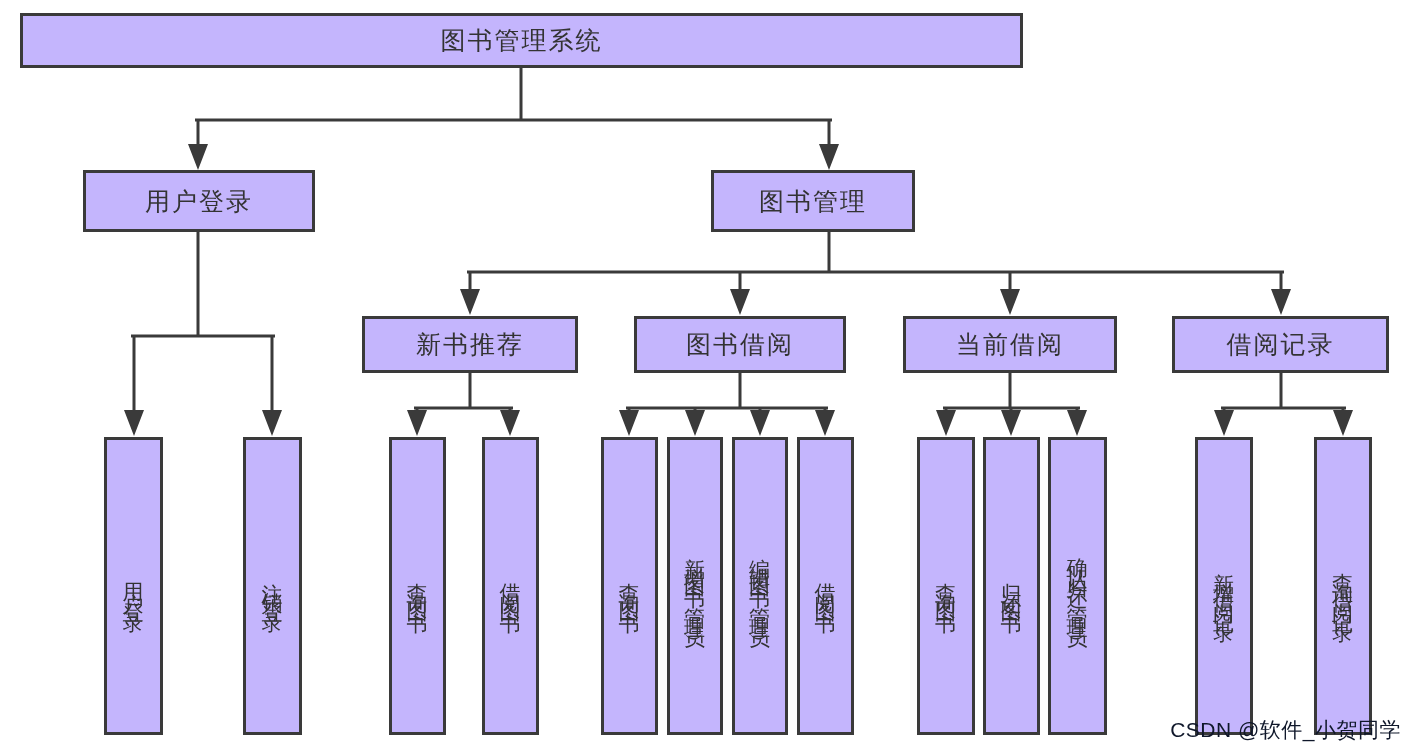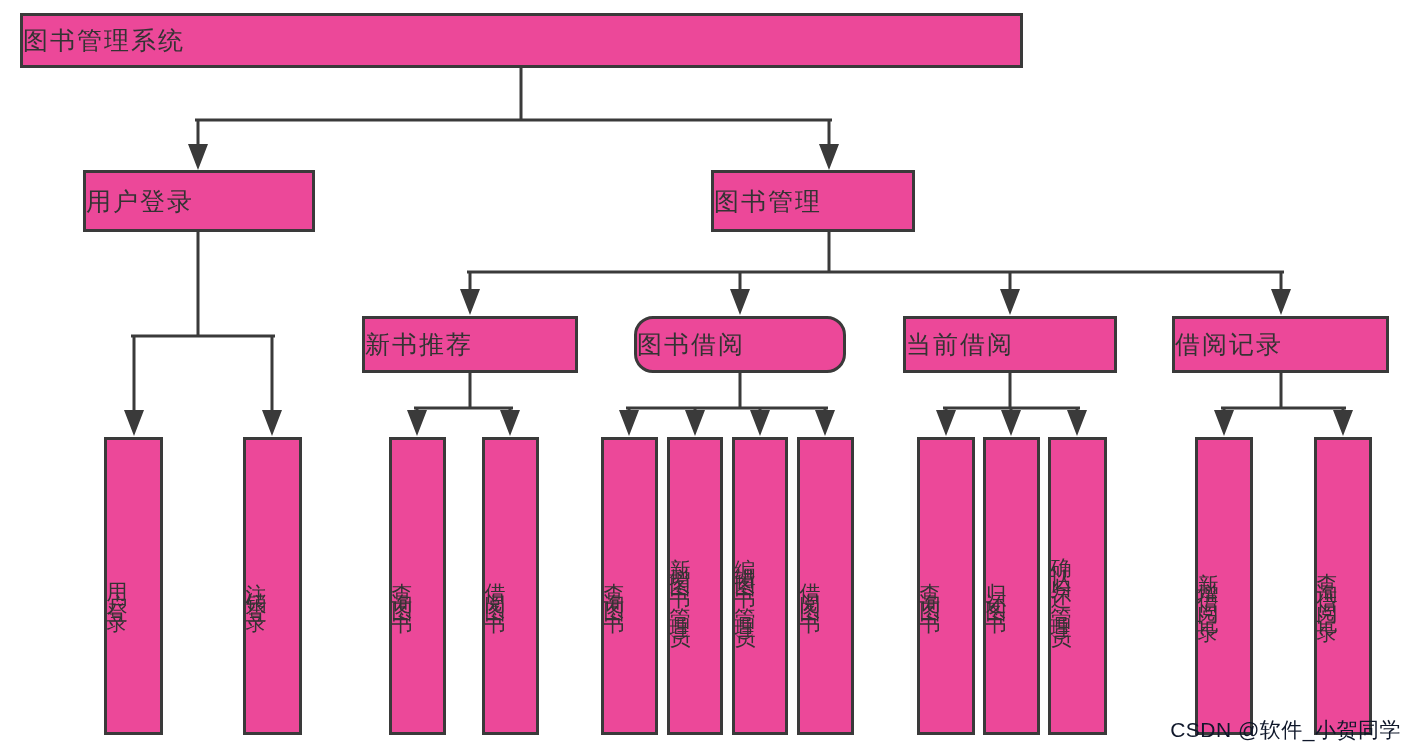--- a/index.html
+++ b/index.html
@@ -14,23 +14,24 @@
   }
   svg.connectors {
     position: absolute;
     left: 0; top: 0;
     width: 1405px; height: 747px;
   }
   .box {
     position: absolute;
     box-sizing: border-box;
     border: 3px solid #3a3a3a;
-    background: #ec4899;
+    background: #c4b5fd;
     display: flex;
     align-items: center;
+    justify-content: center;
   }
   .hlabel {
     font-size: 25px;
     letter-spacing: 2px;
     white-space: nowrap;
     color: #333333;
   }
   .leaf .vlabel {
     writing-mode: vertical-rl;
     text-orientation: mixed;
@@ -38,21 +39,21 @@
     line-height: 1;
     letter-spacing: 10px;
     color: #333333;
     white-space: nowrap;
   }
   
   #n-root   { left: 20px;   top: 13px;  width: 1003px; height: 55px; }
   #n-login  { left: 83px;   top: 170px; width: 232px;  height: 62px; }
   #n-mgmt   { left: 711px;  top: 170px; width: 204px;  height: 62px; }
   #n-rec    { left: 362px;  top: 316px; width: 216px;  height: 57px; }
-  #n-borrow { left: 634px;  top: 316px; width: 212px;  height: 57px; border-radius: 19px; }
+  #n-borrow { left: 634px;  top: 316px; width: 212px;  height: 57px; }
   #n-cur    { left: 903px;  top: 316px; width: 214px;  height: 57px; }
   #n-rect   { left: 1172px; top: 316px; width: 217px;  height: 57px; }
   #l0  { left: 104px;  top: 437px; width: 59px; height: 298px; }
   #l1  { left: 243px;  top: 437px; width: 59px; height: 298px; }
   #l2  { left: 389px;  top: 437px; width: 57px; height: 298px; }
   #l3  { left: 482px;  top: 437px; width: 57px; height: 298px; }
   #l4  { left: 601px;  top: 437px; width: 57px; height: 298px; }
   #l5  { left: 667px;  top: 437px; width: 56px; height: 298px; }
   #l6  { left: 732px;  top: 437px; width: 56px; height: 298px; }
   #l7  { left: 797px;  top: 437px; width: 57px; height: 298px; }

